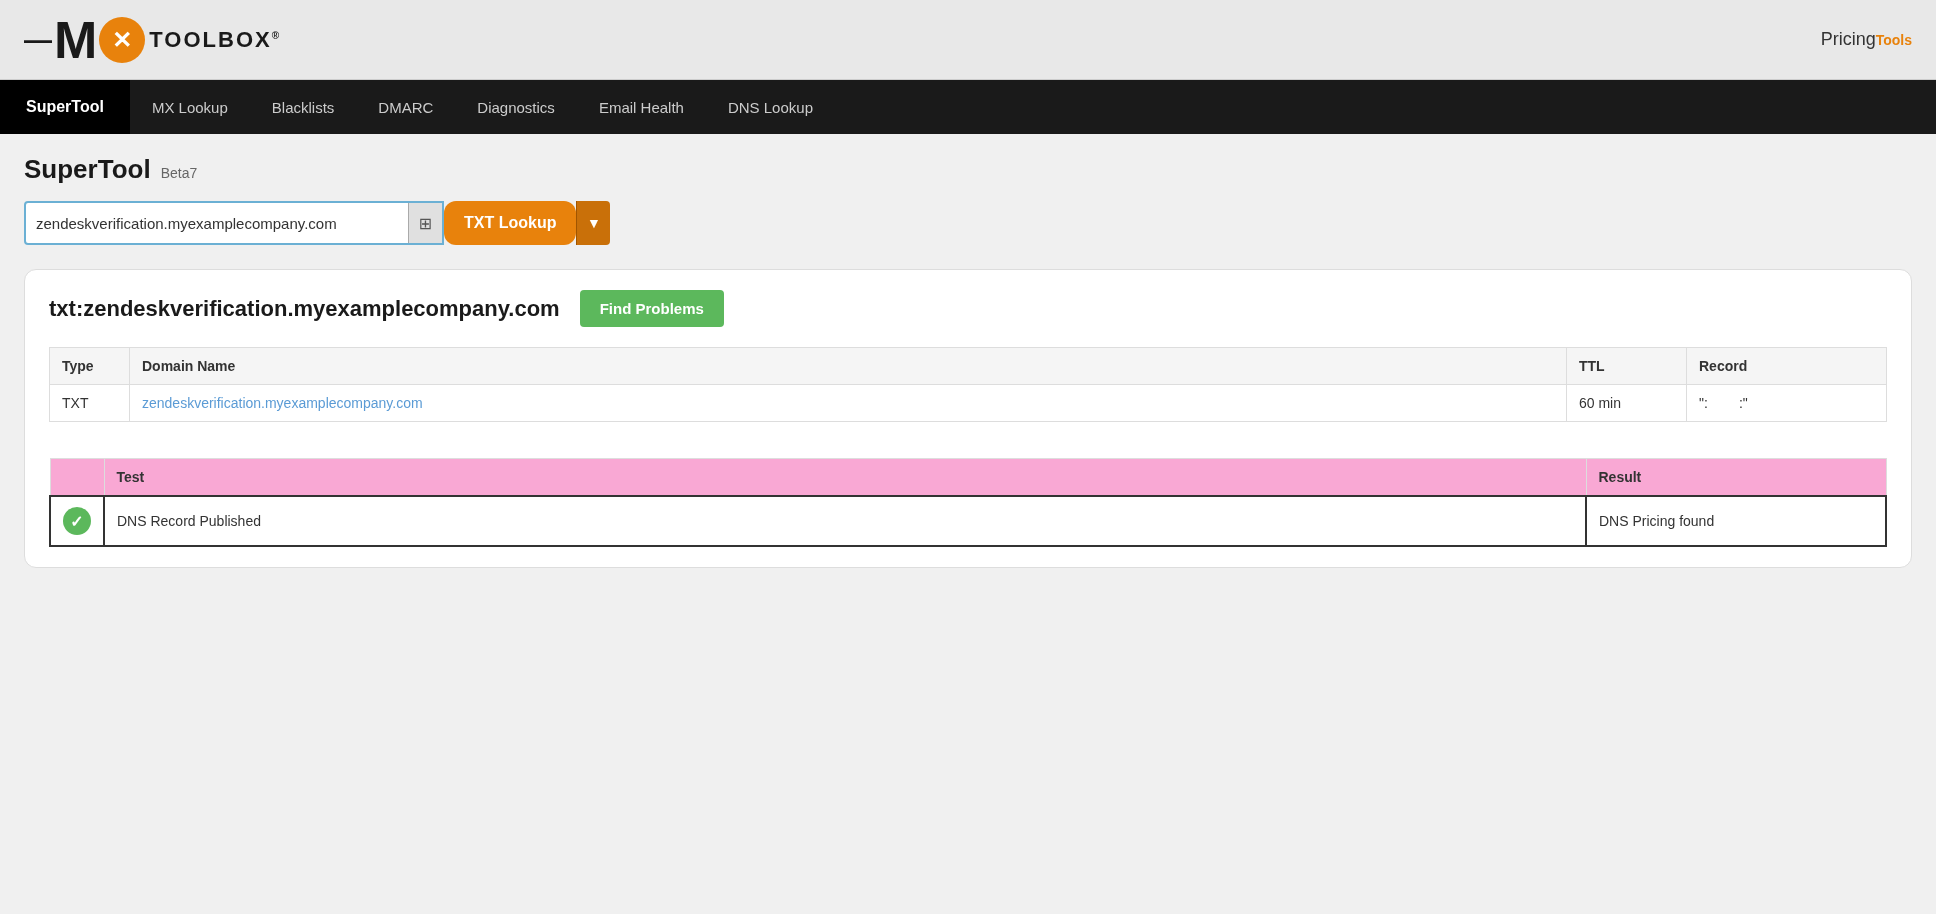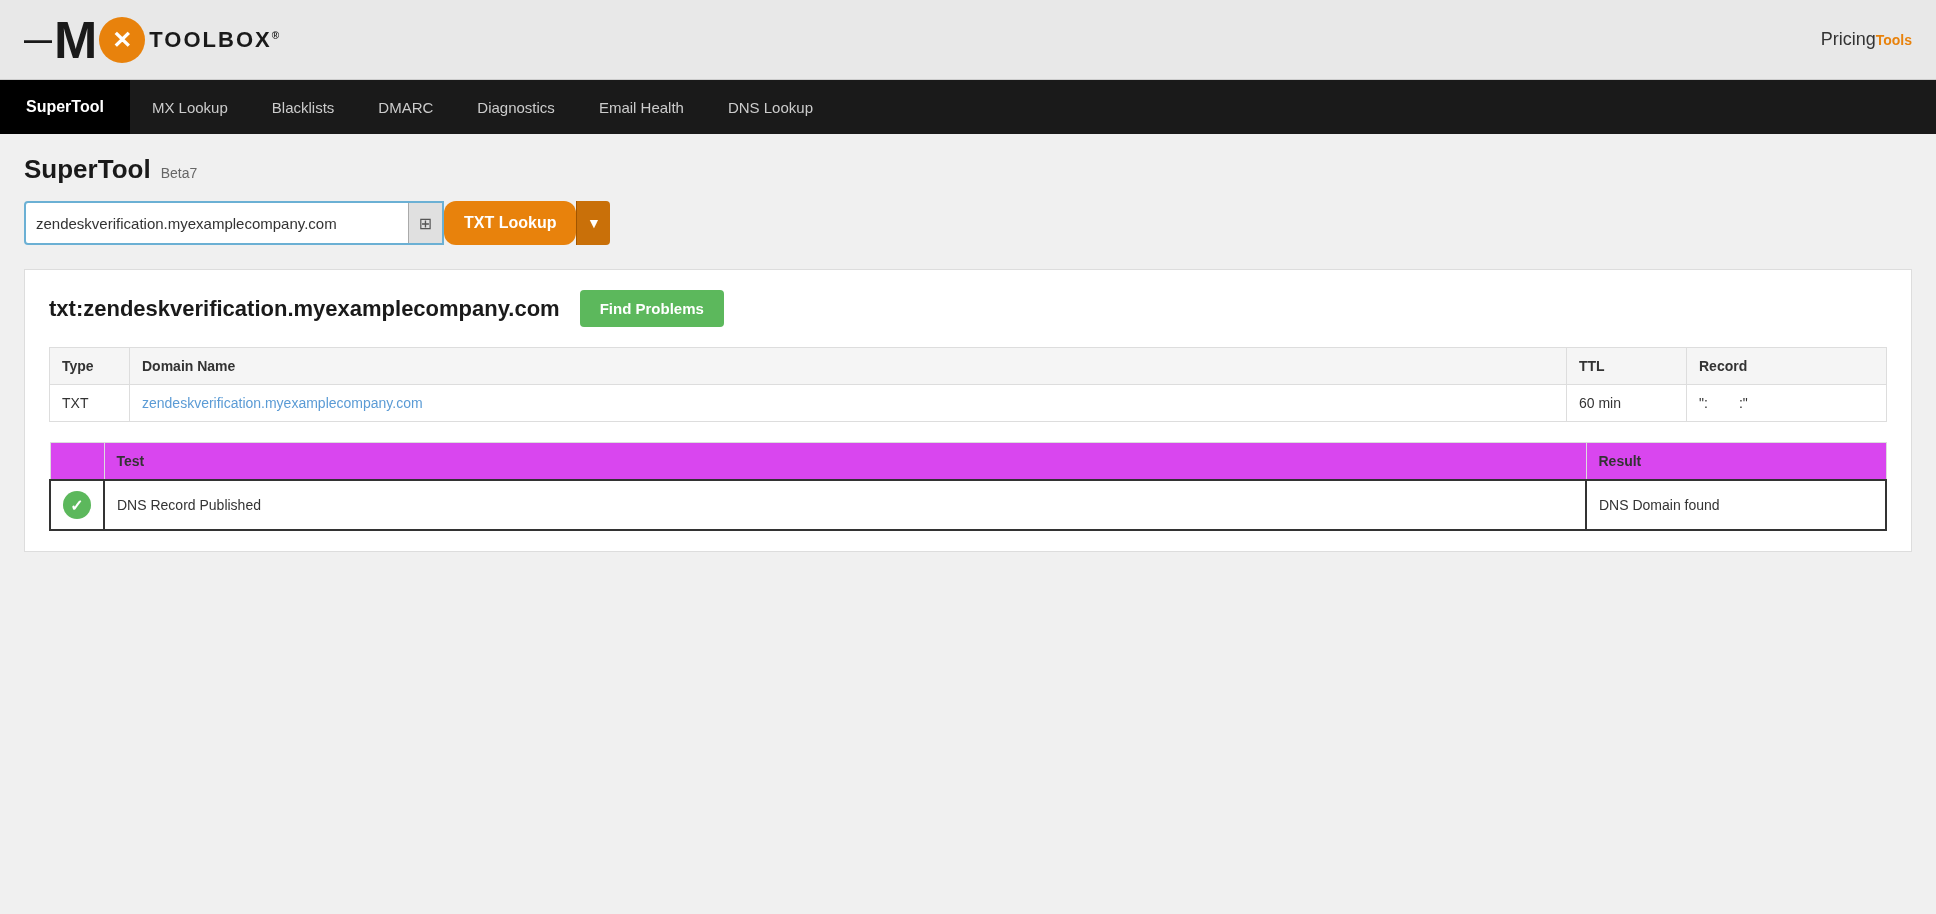--- a/index.html
+++ b/index.html
@@ -190,21 +190,21 @@
       width: 34px;
       cursor: pointer;
       border-radius: 0 4px 4px 0;
       font-size: 14px;
     }
 
     
     .result-card {
       background: white;
       border: 1px solid #ddd;
-      border-radius: 0;
+      border-radius: 12px;
       padding: 20px 24px;
     }
 
     .result-header {
       display: flex;
       align-items: center;
       gap: 20px;
       margin-bottom: 20px;
     }
     .result-domain-title {
@@ -220,21 +220,21 @@
       font-size: 15px;
       font-weight: bold;
       padding: 10px 20px;
       cursor: pointer;
     }
 
     
     .data-table {
       width: 100%;
       border-collapse: collapse;
-      margin-bottom: 20px;
+      margin-bottom: 36px;
     }
     .data-table th {
       background: #f5f5f5;
       border: 1px solid #ddd;
       padding: 10px 12px;
       text-align: left;
       font-size: 14px;
       font-weight: bold;
       color: #333;
     }
@@ -253,21 +253,21 @@
     .col-domain { }
     .col-ttl { width: 120px; }
     .col-record { width: 200px; }
 
     
     .result-table {
       width: 100%;
       border-collapse: collapse;
     }
     .result-table th {
-      background: #d946ef;
+      background: #f9a8d4;
       border: 1px solid #ddd;
       padding: 10px 12px;
       text-align: left;
       font-size: 14px;
       font-weight: bold;
       color: #333;
     }
     .result-table td {
       border: 1px solid #444;
       padding: 10px 12px;
@@ -386,19 +386,19 @@
           <th class="col-test">Test</th>
           <th class="col-result">Result</th>
         </tr>
       </thead>
       <tbody>
         <tr class="result-row">
           <td class="icon-cell">
             <span class="check-icon">✓</span>
           </td>
           <td>DNS Record Published</td>
-          <td>DNS Domain found</td>
+          <td>DNS Pricing found</td>
         </tr>
       </tbody>
     </table>
 
   </div>
 </div>
 
 </body></html>

